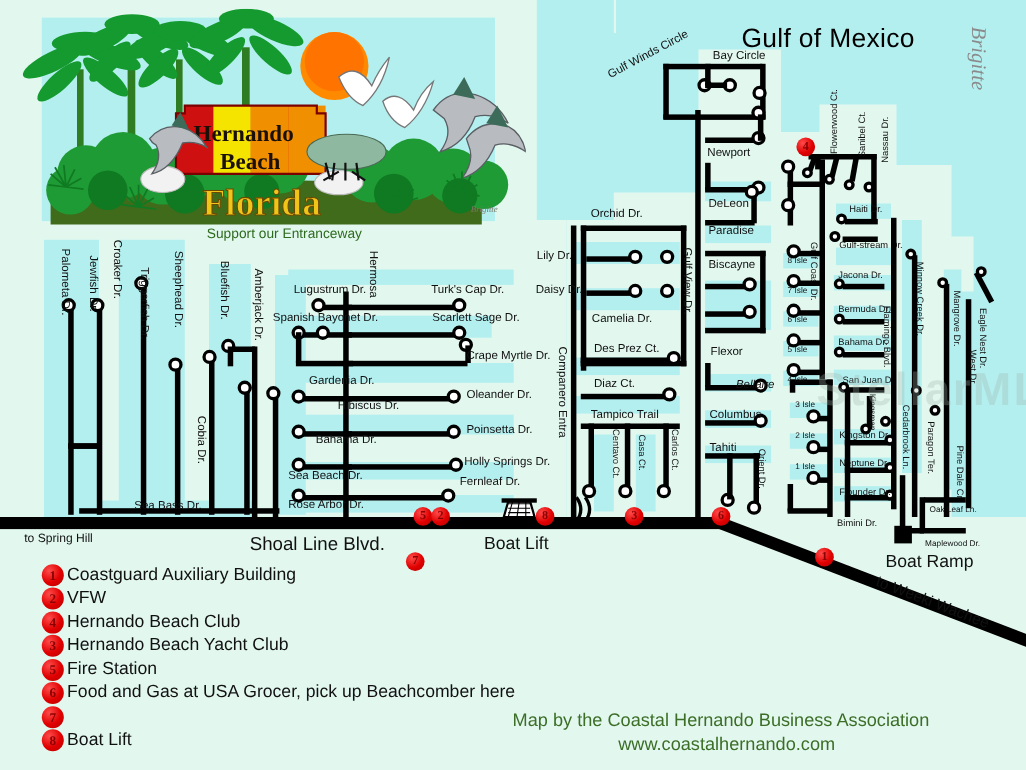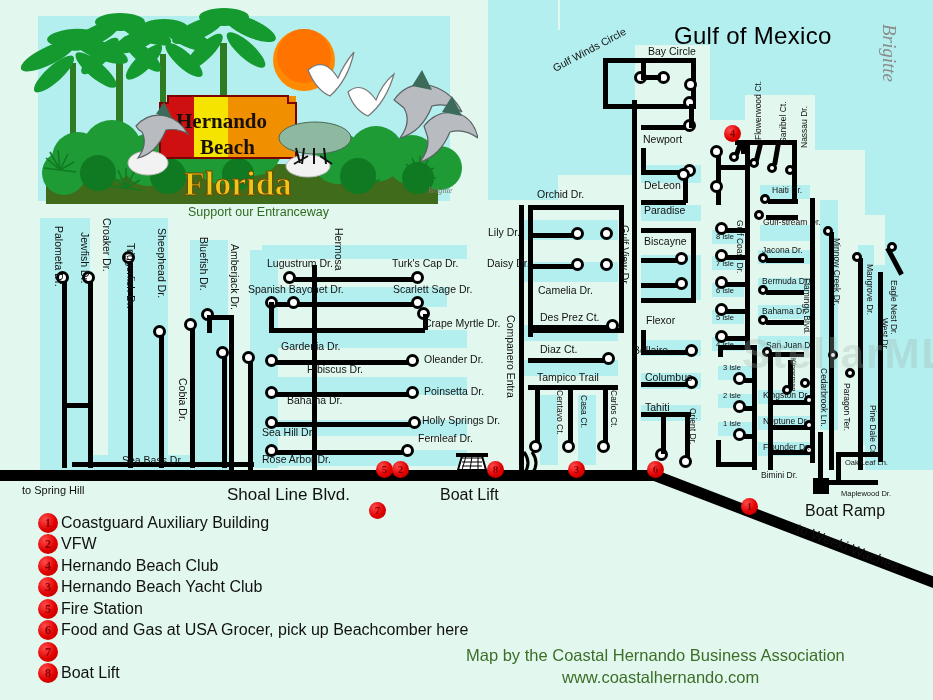--- a/index.html
+++ b/index.html
@@ -207,21 +207,21 @@
   <div class="rd rdh" style="left:272px;top:422px;width:48px;"></div>
   <div class="cul" style="left:265px;top:416px;"></div>
   <div class="lbl" style="left:287px;top:395px;">Bahama Dr.</div>
 
   <div class="rd rdh" style="left:312px;top:422px;width:102px;"></div>
   <div class="cul" style="left:408px;top:416px;"></div>
   <div class="lbl" style="left:422px;top:415px;">Holly Springs Dr.</div>
 
   <div class="rd rdh" style="left:272px;top:450px;width:48px;"></div>
   <div class="cul" style="left:265px;top:444px;"></div>
-  <div class="lbl" style="left:262px;top:427px;">Sea Hill Dr.</div>
+  <div class="lbl" style="left:262px;top:427px;">Sea Beach Dr.</div>
 
   <div class="rd rdh" style="left:312px;top:450px;width:95px;"></div>
   <div class="cul" style="left:401px;top:444px;"></div>
   <div class="lbl" style="left:418px;top:433px;">Fernleaf Dr.</div>
 
   <div class="lbl" style="left:262px;top:454px;">Rose Arbor Dr.</div>
 
   <div class="rd rdv" style="left:519px;top:205px;height:265px;"></div>
   <div class="lbl vt" style="left:516px;top:315px;">Companero Entra</div>
 
@@ -301,21 +301,21 @@
   <div class="rd rdh" style="left:641px;top:258px;width:40px;"></div>
   <div class="cul" style="left:675px;top:252px;"></div>
   <div class="rd rdh" style="left:641px;top:283px;width:40px;"></div>
   <div class="cul" style="left:675px;top:277px;"></div>
   <div class="lbl" style="left:644px;top:236px;">Biscayne</div>
   <div class="lbl" style="left:646px;top:315px;">Flexor</div>
 
   <div class="rd rdh" style="left:641px;top:350px;width:50px;"></div>
   <div class="rd rdv" style="left:641px;top:330px;height:22px;"></div>
   <div class="cul" style="left:685px;top:344px;"></div>
-  <div class="lbl" style="left:633px;top:345px;">Bellaire</div>
+  <div class="lbl" style="left:669px;top:345px;font-style:italic;">Bellaire</div>
 
   <div class="rd rdh" style="left:641px;top:382px;width:50px;"></div>
   <div class="cul" style="left:685px;top:376px;"></div>
   <div class="lbl" style="left:645px;top:372px;">Columbus</div>
 
   <div class="rd rdh" style="left:641px;top:412px;width:50px;"></div>
   <div class="rd rdv" style="left:685px;top:412px;height:50px;"></div>
   <div class="cul" style="left:679px;top:455px;"></div>
   <div class="cul" style="left:655px;top:448px;"></div>
   <div class="rd rdv" style="left:661px;top:412px;height:42px;"></div>

